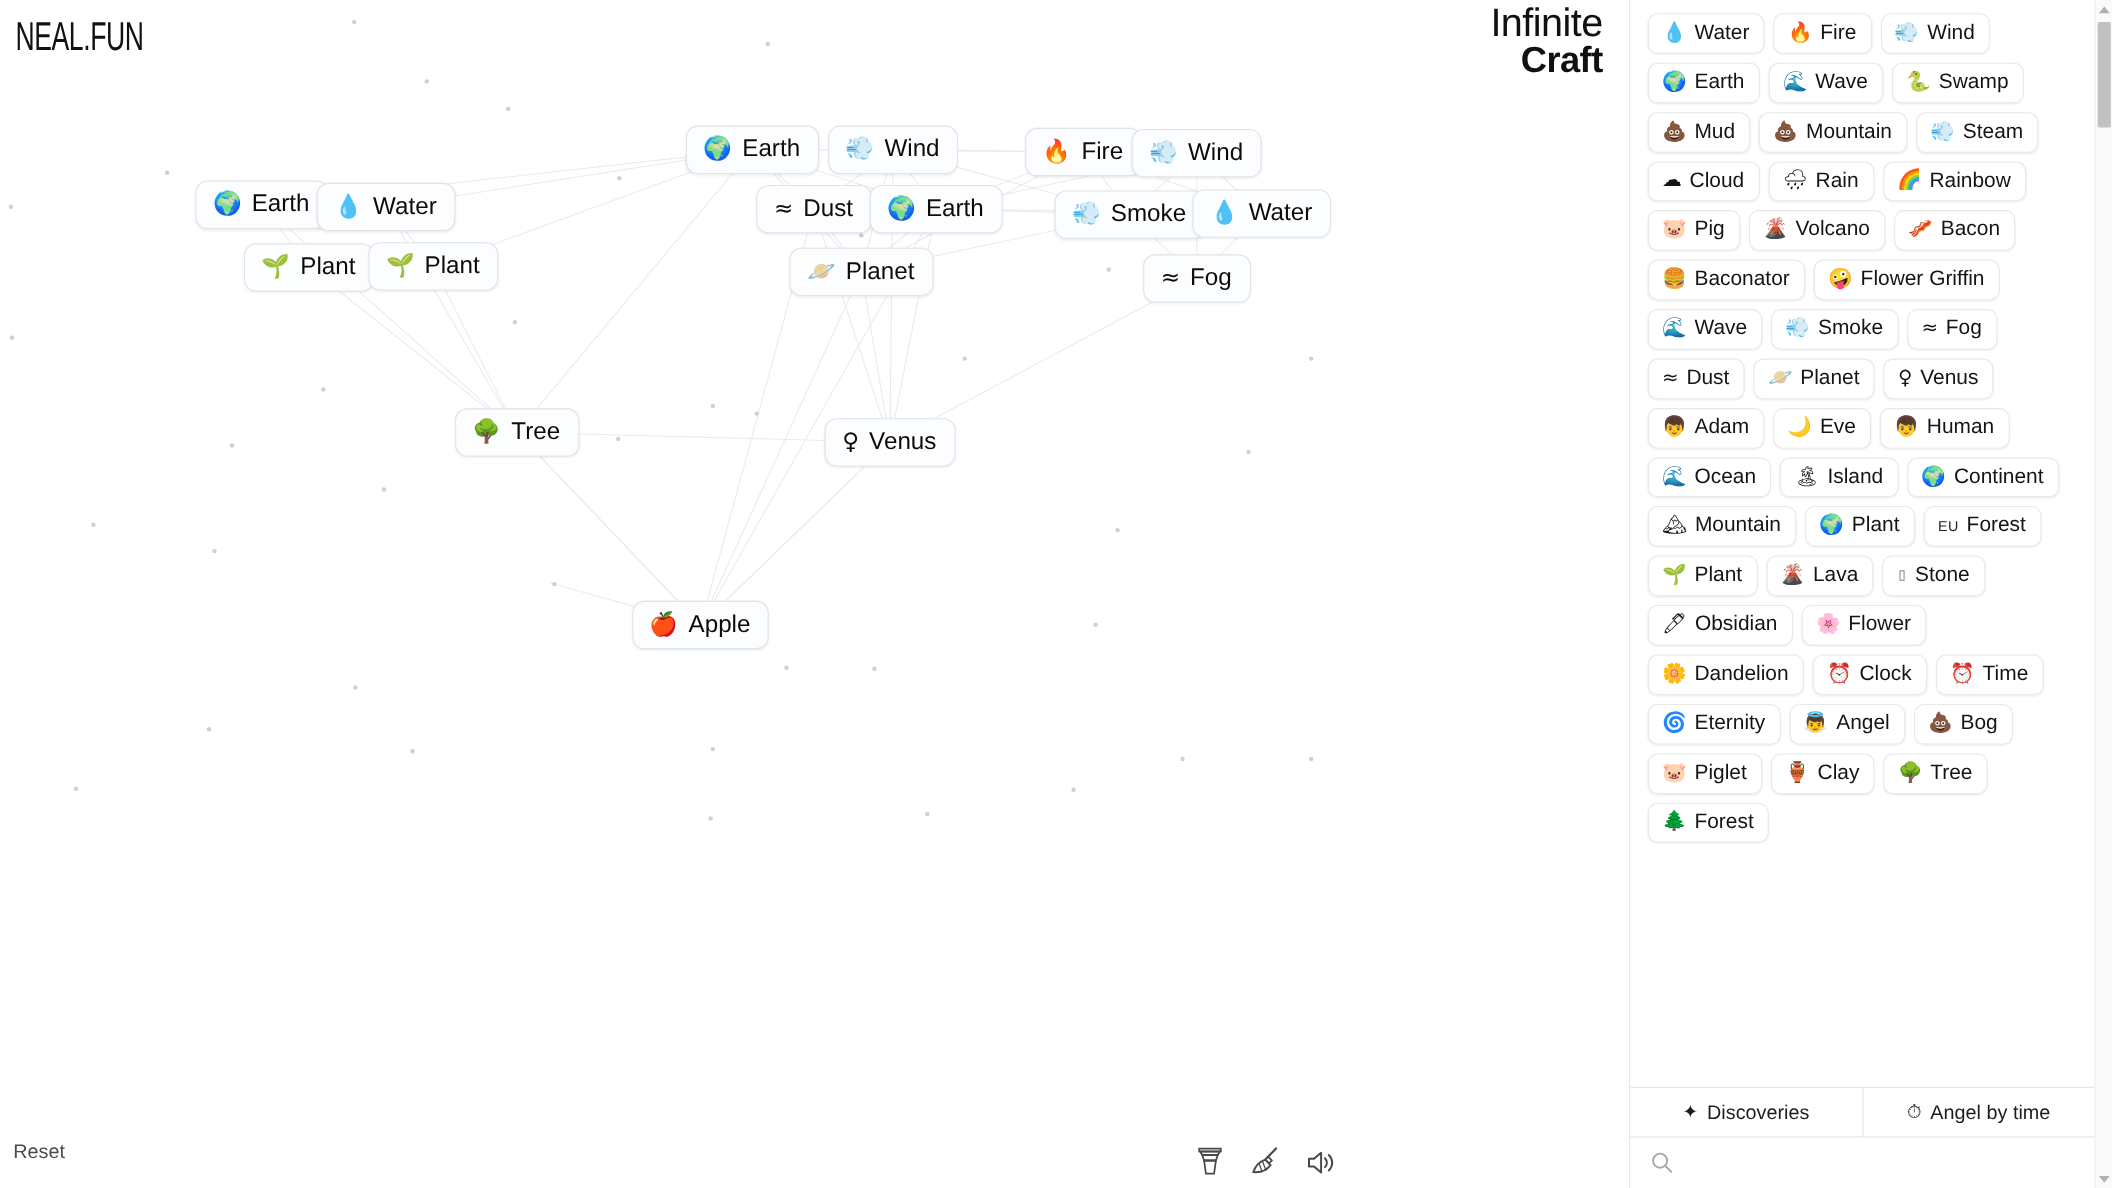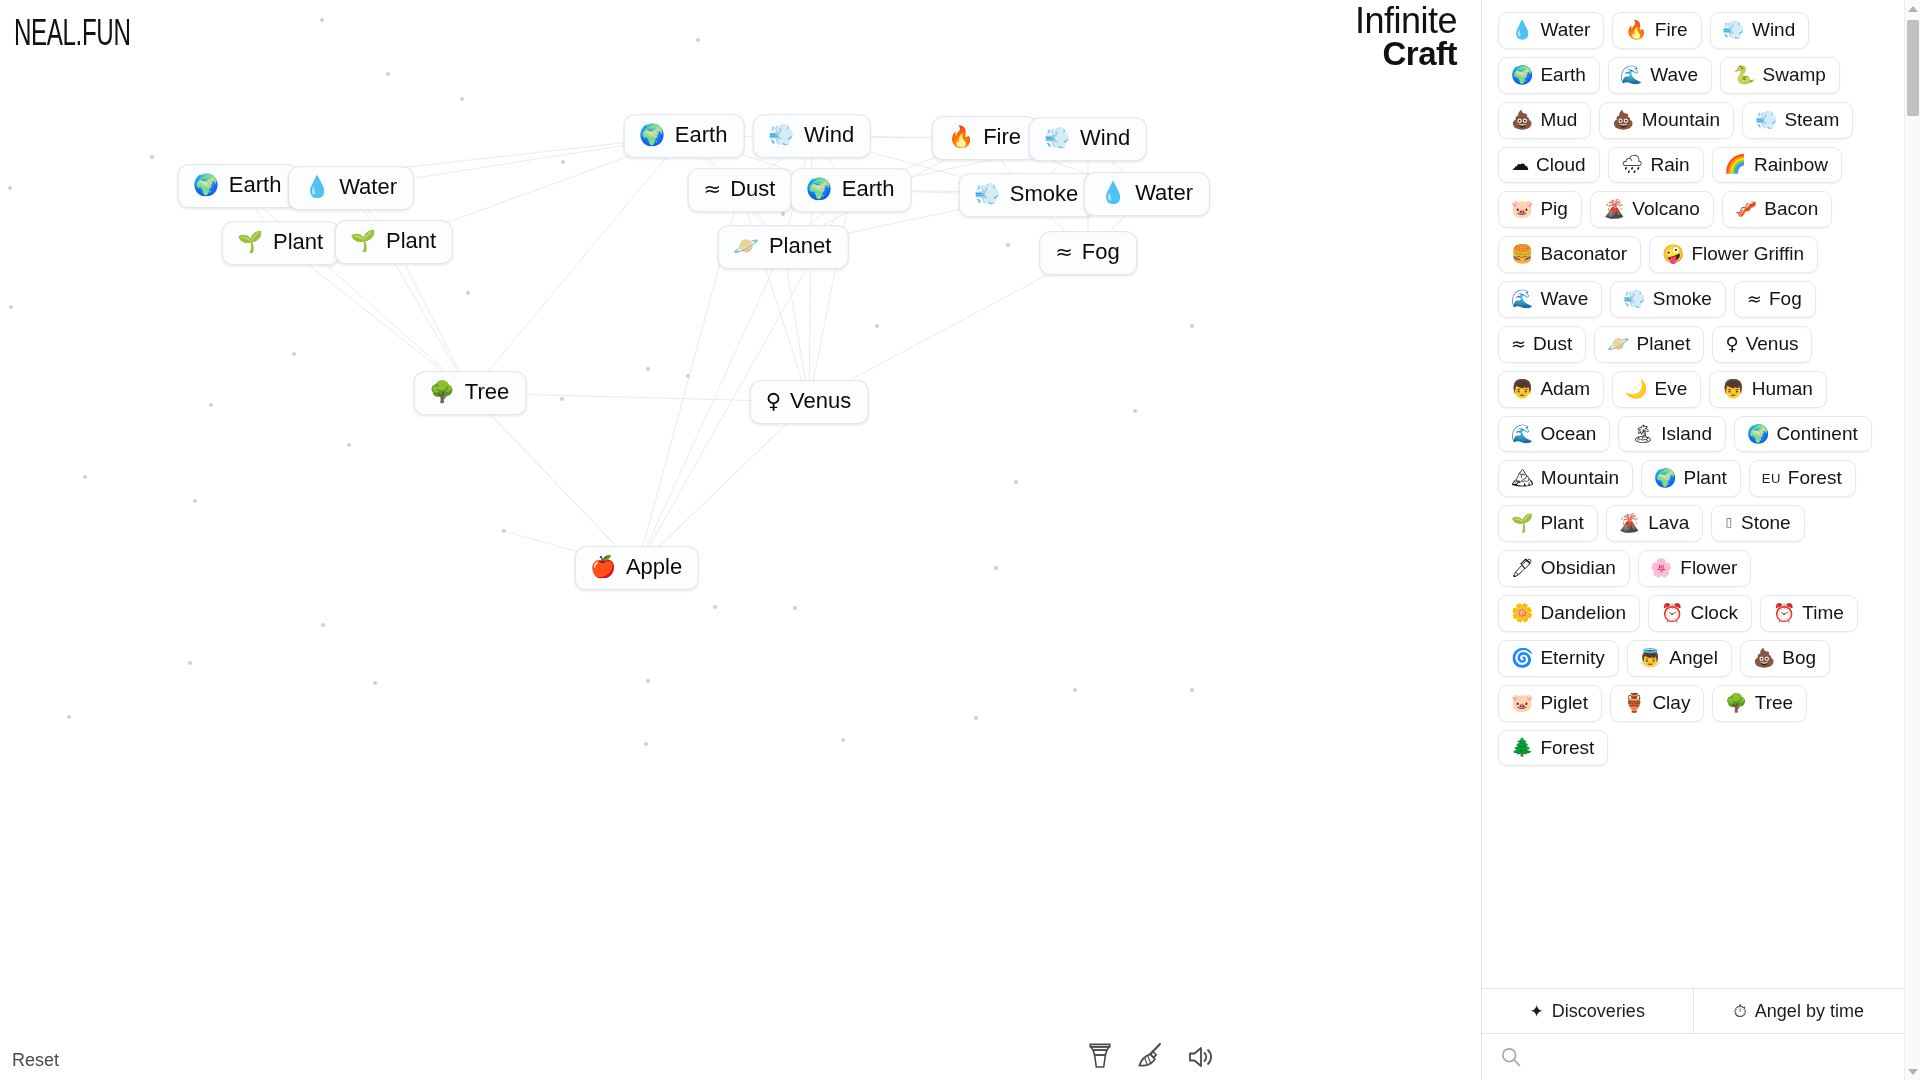--- a/index.html
+++ b/index.html
@@ -56,21 +56,21 @@
     white-space: nowrap; line-height: 1.12;
     transform: translate(-50%, -50%);
     cursor: grab;
   }
   .node .em {
     font-family: "DejaVu Sans", sans-serif;
     font-size: 21px; line-height: 1;
   }
 
   .reset {
-    position: absolute; left: 12px; bottom: 9px;
+    position: absolute; left: 12px; bottom: 22px;
     font-size: 18px; color: #4a4a4a; cursor: pointer;
   }
   .corner-icons {
     position: absolute; right: 264px; bottom: 10px;
     display: flex; align-items: flex-end; gap: 22px;
   }
   .corner-icons .ci { cursor: pointer; display: block; }
 
   
   #sidebar {

